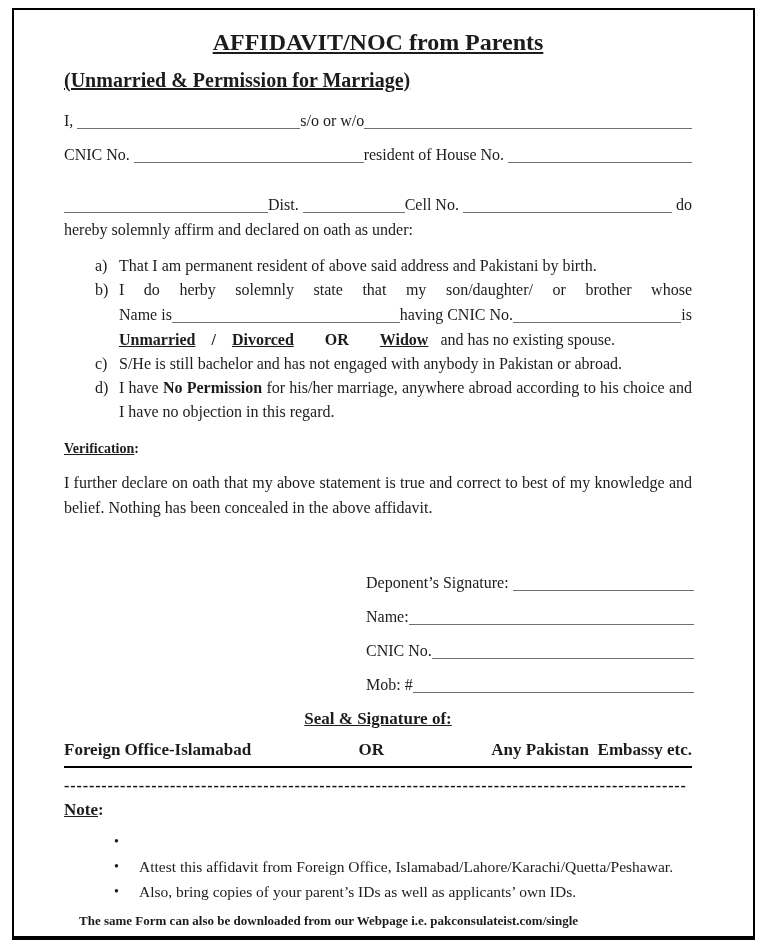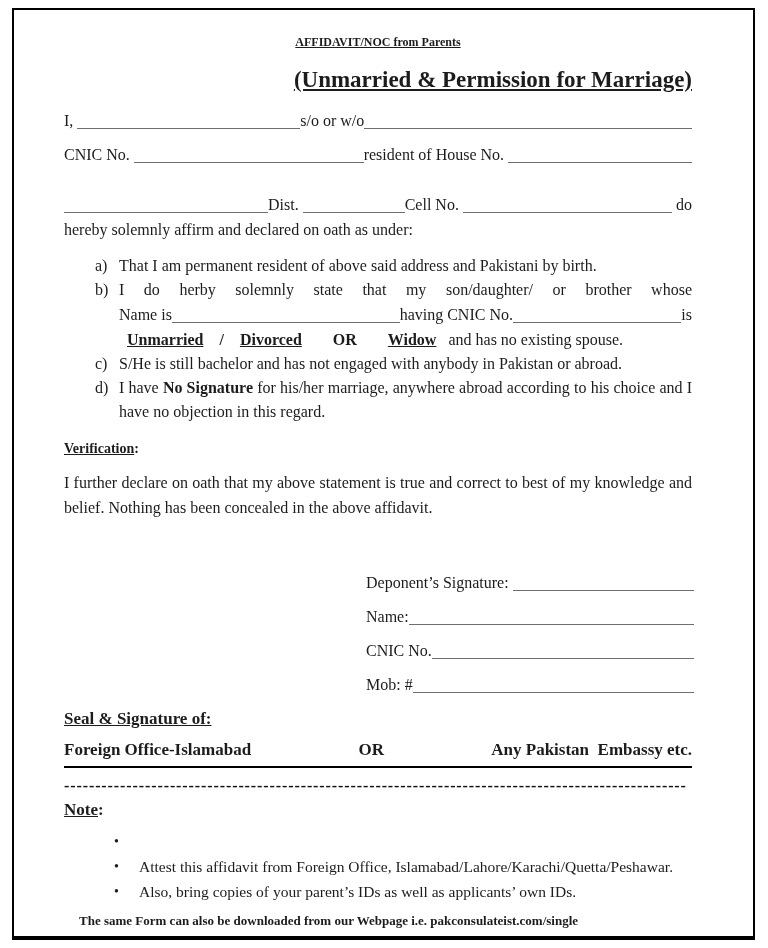--- a/index.html
+++ b/index.html
@@ -8,25 +8,25 @@
     font-family:"Liberation Serif","DejaVu Serif",serif;color:#1c1c1c;
     overflow:hidden;font-size:16px;
   }
   .frame{
     position:absolute;left:12px;top:8px;right:13px;bottom:8px;
     border:2px solid #000;border-bottom-width:4px;pointer-events:none;
   }
   .content{position:absolute;left:64px;top:30px;width:628px;}
 
   .doc-title{
-    text-align:center;font-weight:bold;font-size:12px;line-height:24px;
+    text-align:center;font-weight:bold;font-size:24px;line-height:24px;
   }
   .doc-title .u{text-decoration:underline;}
   .doc-subtitle{
-    text-align:right;font-weight:bold;font-size:23px;line-height:24px;margin-top:14px;
+    text-align:left;font-weight:bold;font-size:20px;line-height:24px;margin-top:14px;
   }
   .doc-subtitle .u{text-decoration:underline;}
 
   .row{display:flex;align-items:flex-end;line-height:26px;}
   .row .lbl{white-space:pre;}
   .blank{border-bottom:1.4px solid #6e6e6e;height:2px;margin-bottom:5px;}
   .g068{flex-grow:0.68;} .g085{flex-grow:0.85;} .g10{flex-grow:1;}
   .g115{flex-grow:1.15;} .g125{flex-grow:1.25;}
   .g20{flex-grow:2.0;} .g205{flex-grow:2.05;}
 
@@ -35,34 +35,34 @@
   .row-3{margin-top:24px;text-align:center;}
   .affirm{line-height:24px;margin-top:0;}
 
   .clauses{margin-top:12px;padding-left:31px;}
   .clause{display:flex;line-height:24px;}
   .clause .marker{flex:0 0 24px;}
   .clause .ctext{flex:1;}
   .just{text-align:justify;text-align-last:justify;}
   .d-par{text-align:justify;}
   .b{font-weight:bold;}
-  .bu{font-weight:bold;text-decoration:underline;margin-left:8px;}
+  .bu{font-weight:bold;text-decoration:underline;}
   .m-sm{margin-left:12px;} .m-lg{margin-left:27px;} .m-xs{margin-left:8px;}
 
   .verif-heading{margin-top:12px;font-weight:bold;font-size:14px;line-height:26px;}
   .verif-heading .u{text-decoration:underline;}
   .verif-body{margin-top:8px;line-height:25px;text-align:justify;}
 
   .spacer{height:50px;}
 
   .sig-block{margin-left:302px;width:328px;text-align:right;}
   .sig-row{display:flex;align-items:flex-end;line-height:26px;margin-bottom:8px;}
   .sig-row .lbl{white-space:pre;}
 
-  .seal-heading{margin-top:6px;font-weight:bold;font-size:17px;line-height:26px;}
+  .seal-heading{margin-top:6px;font-weight:bold;font-size:17px;line-height:26px;text-align:center;}
   .seal-heading .u{text-decoration:underline;}
   .seal-line{
     margin-top:6px;display:flex;justify-content:space-between;align-items:baseline;
     font-weight:bold;font-size:17px;line-height:24px;
     border-bottom:2px solid #000;padding-bottom:4px;
   }
   .seal-line span{white-space:pre;}
 
   .dash-line{
     margin-top:8px;font-weight:bold;letter-spacing:0.9px;
@@ -148,21 +148,21 @@
       </div>
 
       <div class="clause">
         <span class="marker">c)</span>
         <span class="ctext">S/He is still bachelor and has not engaged with anybody in Pakistan or abroad.</span>
       </div>
 
       <div class="clause">
         <span class="marker">d)</span>
         <div class="ctext d-par">
-          <span>I have </span><span class="b">No Signature</span><span> for his/her marriage, anywhere abroad according to his choice and I have no objection in this regard.</span>
+          <span>I have </span><span class="b">No Permission</span><span> for his/her marriage, anywhere abroad according to his choice and I have no objection in this regard.</span>
         </div>
       </div>
 
     </div>
 
     <div class="verif-heading">
       <span class="u">Verification</span><span>:</span>
     </div>
 
     <div class="verif-body">I further declare on oath that my above statement is true and correct to best of my knowledge and belief. Nothing has been concealed in the above affidavit.</div>

